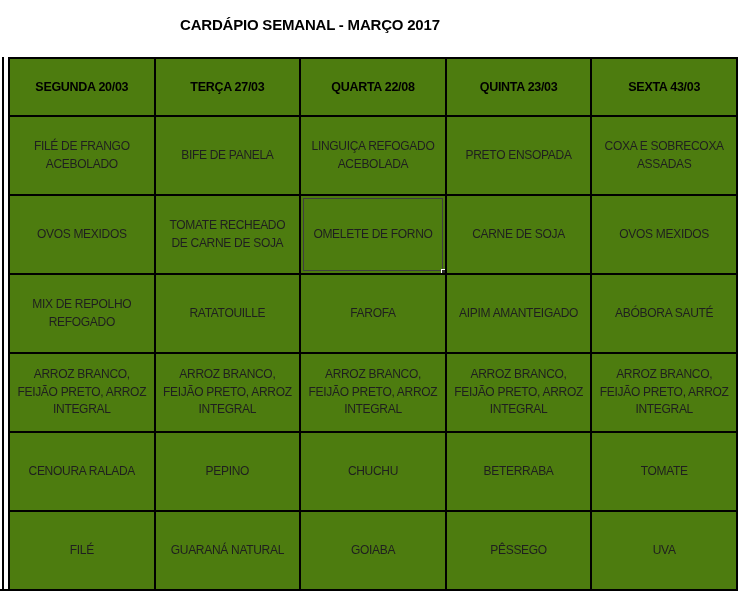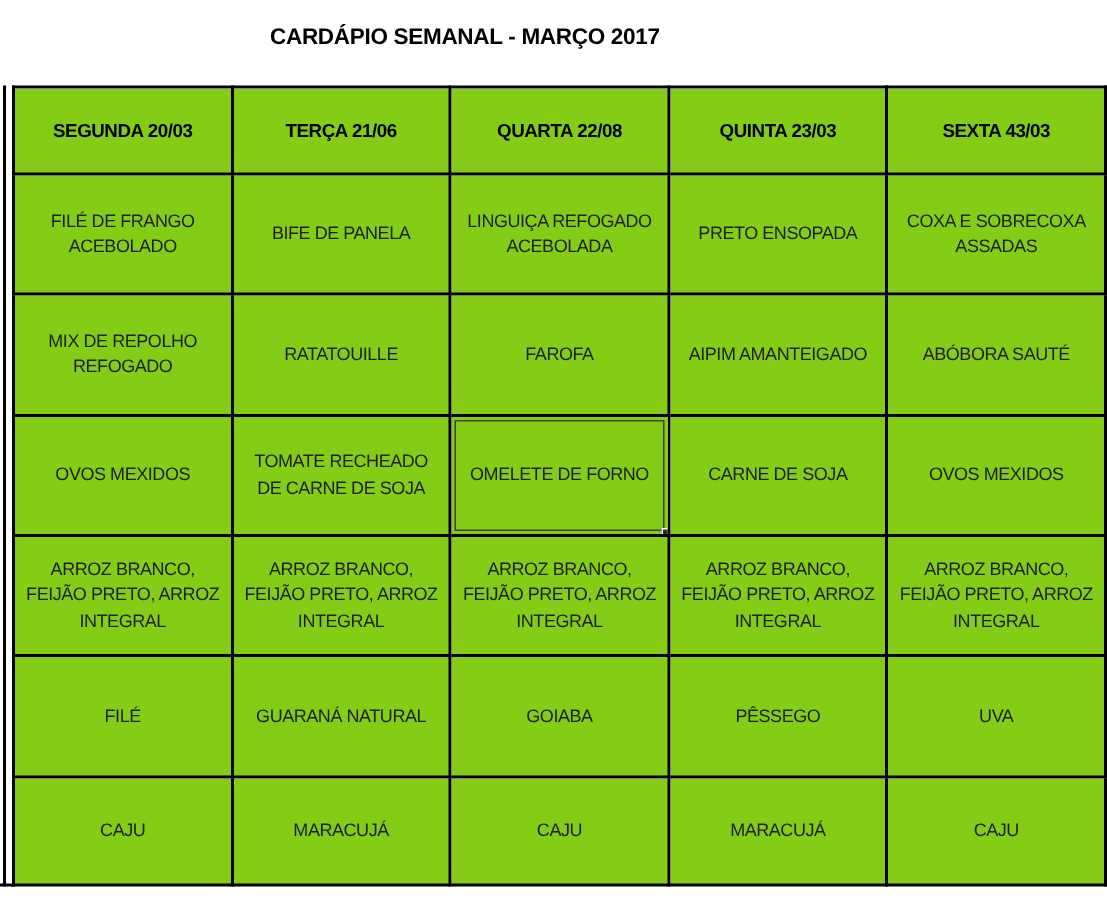--- a/index.html
+++ b/index.html
@@ -37,21 +37,21 @@
     table-layout: fixed;
   }
   table.menu th, table.menu td {
     border: 2px solid #000000;
     text-align: center;
     vertical-align: middle;
     padding: 2px 5px;
     font-size: 12px;
     letter-spacing: -0.3px;
     line-height: 1.45;
-    background: #84cc16;
+    background: #4d7c0f;
     overflow: hidden;
   }
   table.menu th {
     font-weight: bold;
     font-size: 12.5px;
     color: #000000;
   }
   tr.r-header { height: 58px; }
   tr.r-body   { height: 60px; }
   tr.r-last   { height: 54px; }
@@ -97,67 +97,67 @@
 
 <div class="doc-title">CARDÁPIO SEMANAL - MARÇO 2017</div>
 
 <div class="left-sliver-line"></div>
 <div class="bottom-sliver-line"></div>
 
 <table class="menu">
   <thead>
     <tr class="r-header">
       <th>SEGUNDA 20/03</th>
-      <th>TERÇA 21/06</th>
+      <th>TERÇA 27/03</th>
       <th>QUARTA 22/08</th>
       <th>QUINTA 23/03</th>
       <th>SEXTA 43/03</th>
     </tr>
   </thead>
   <tbody>
     <tr class="r-body">
       <td>FILÉ DE FRANGO ACEBOLADO</td>
       <td>BIFE DE PANELA</td>
       <td>LINGUIÇA REFOGADO ACEBOLADA</td>
       <td>PRETO ENSOPADA</td>
       <td>COXA E SOBRECOXA ASSADAS</td>
     </tr>
     <tr class="r-body">
-      <td>MIX DE REPOLHO REFOGADO</td>
-      <td>RATATOUILLE</td>
-      <td>FAROFA</td>
-      <td>AIPIM AMANTEIGADO</td>
-      <td>ABÓBORA SAUTÉ</td>
-    </tr>
-    <tr class="r-body">
       <td>OVOS MEXIDOS</td>
       <td>TOMATE RECHEADO DE CARNE DE SOJA</td>
       <td class="selected">
         <span>OMELETE DE FORNO</span>
         <span class="sel-outline"></span>
         <span class="sel-handle"></span>
       </td>
       <td>CARNE DE SOJA</td>
       <td>OVOS MEXIDOS</td>
     </tr>
     <tr class="r-body">
+      <td>MIX DE REPOLHO REFOGADO</td>
+      <td>RATATOUILLE</td>
+      <td>FAROFA</td>
+      <td>AIPIM AMANTEIGADO</td>
+      <td>ABÓBORA SAUTÉ</td>
+    </tr>
+    <tr class="r-body">
       <td>ARROZ BRANCO, FEIJÃO PRETO, ARROZ INTEGRAL</td>
       <td>ARROZ BRANCO, FEIJÃO PRETO, ARROZ INTEGRAL</td>
       <td>ARROZ BRANCO, FEIJÃO PRETO, ARROZ INTEGRAL</td>
       <td>ARROZ BRANCO, FEIJÃO PRETO, ARROZ INTEGRAL</td>
       <td>ARROZ BRANCO, FEIJÃO PRETO, ARROZ INTEGRAL</td>
+    </tr>
+    <tr class="r-body">
+      <td>CENOURA RALADA</td>
+      <td>PEPINO</td>
+      <td>CHUCHU</td>
+      <td>BETERRABA</td>
+      <td>TOMATE</td>
     </tr>
     <tr class="r-body">
       <td>FILÉ</td>
       <td>GUARANÁ NATURAL</td>
       <td>GOIABA</td>
       <td>PÊSSEGO</td>
       <td>UVA</td>
     </tr>
-    <tr class="r-last">
-      <td>CAJU</td>
-      <td>MARACUJÁ</td>
-      <td>CAJU</td>
-      <td>MARACUJÁ</td>
-      <td>CAJU</td>
-    </tr>
   </tbody>
 </table>
 
 </body></html>

